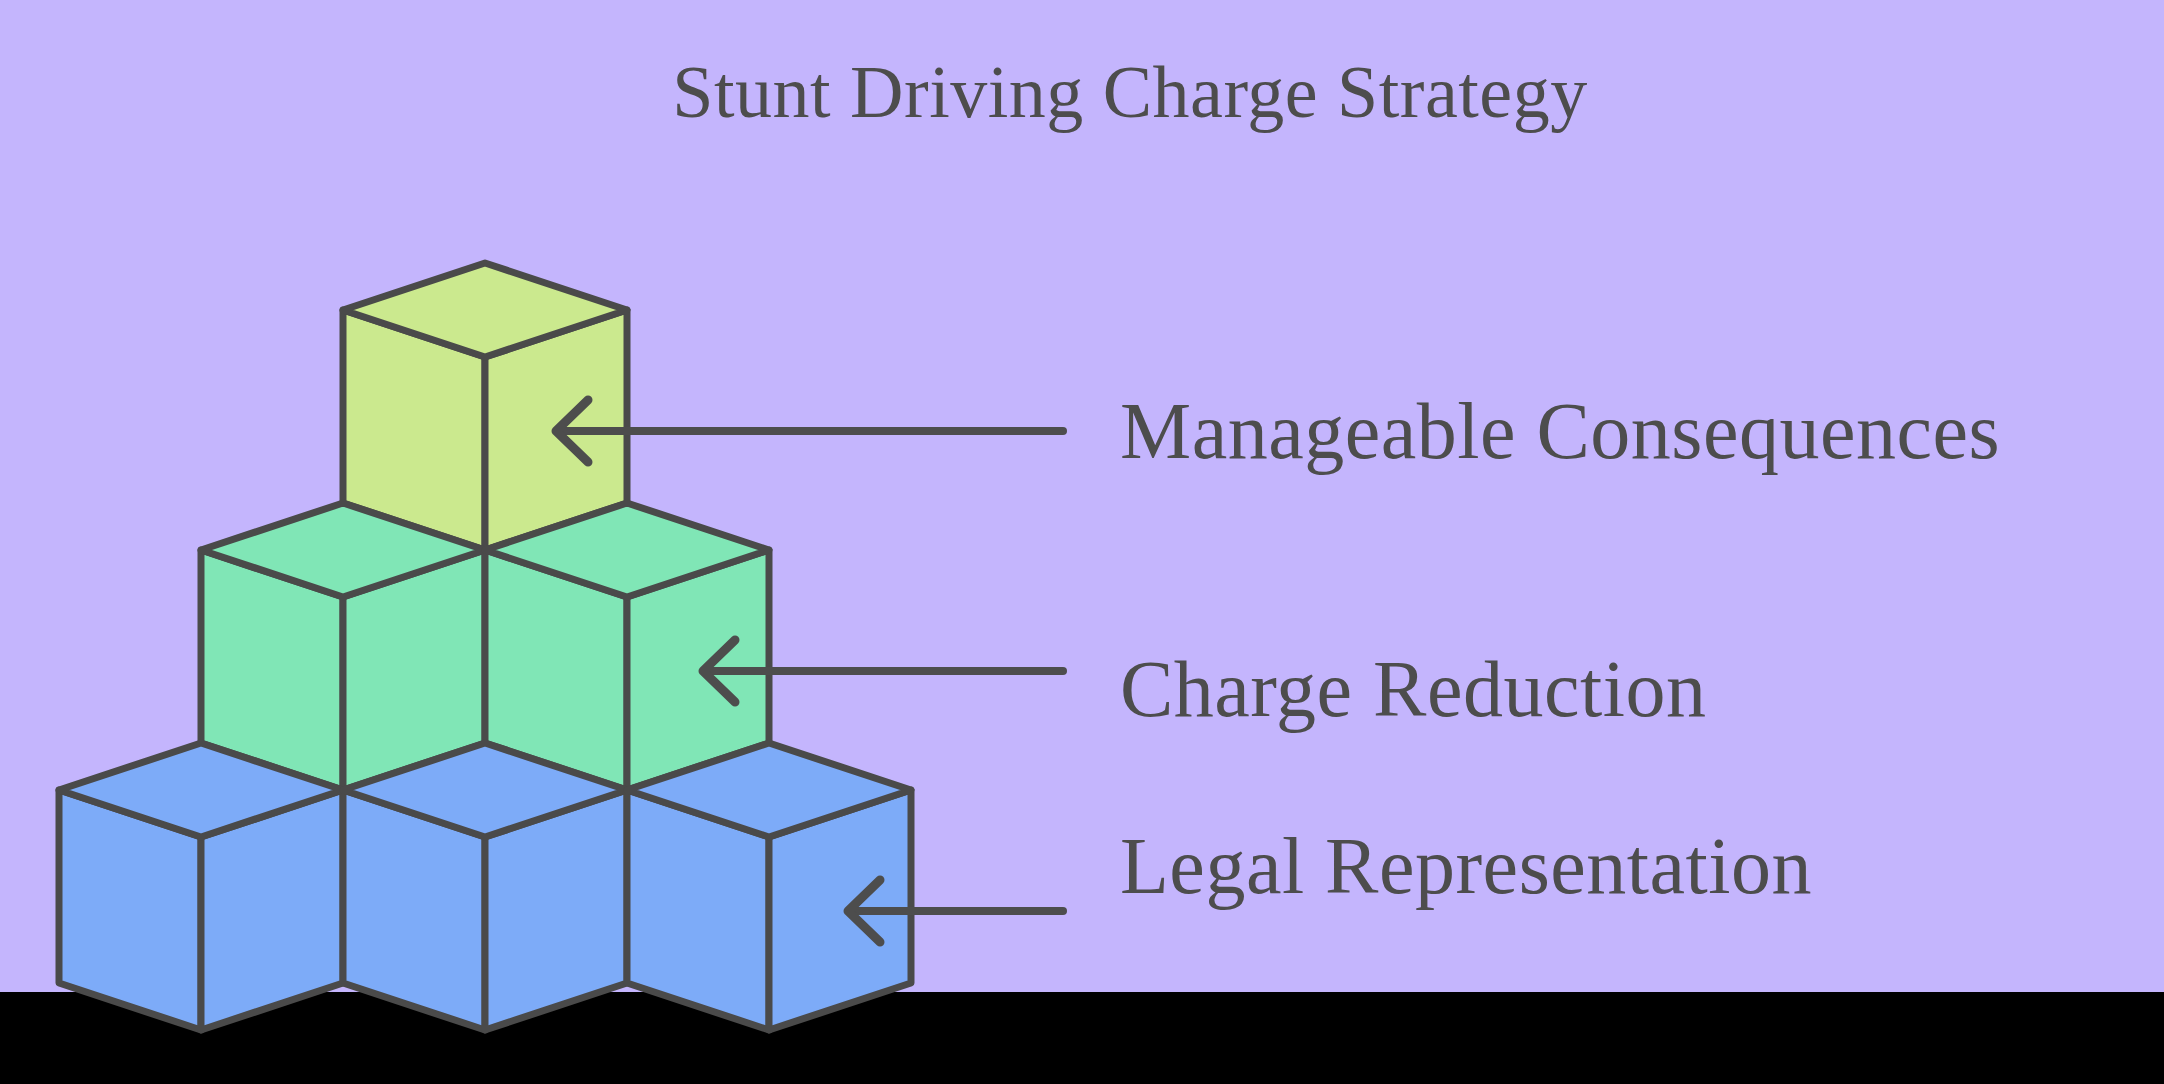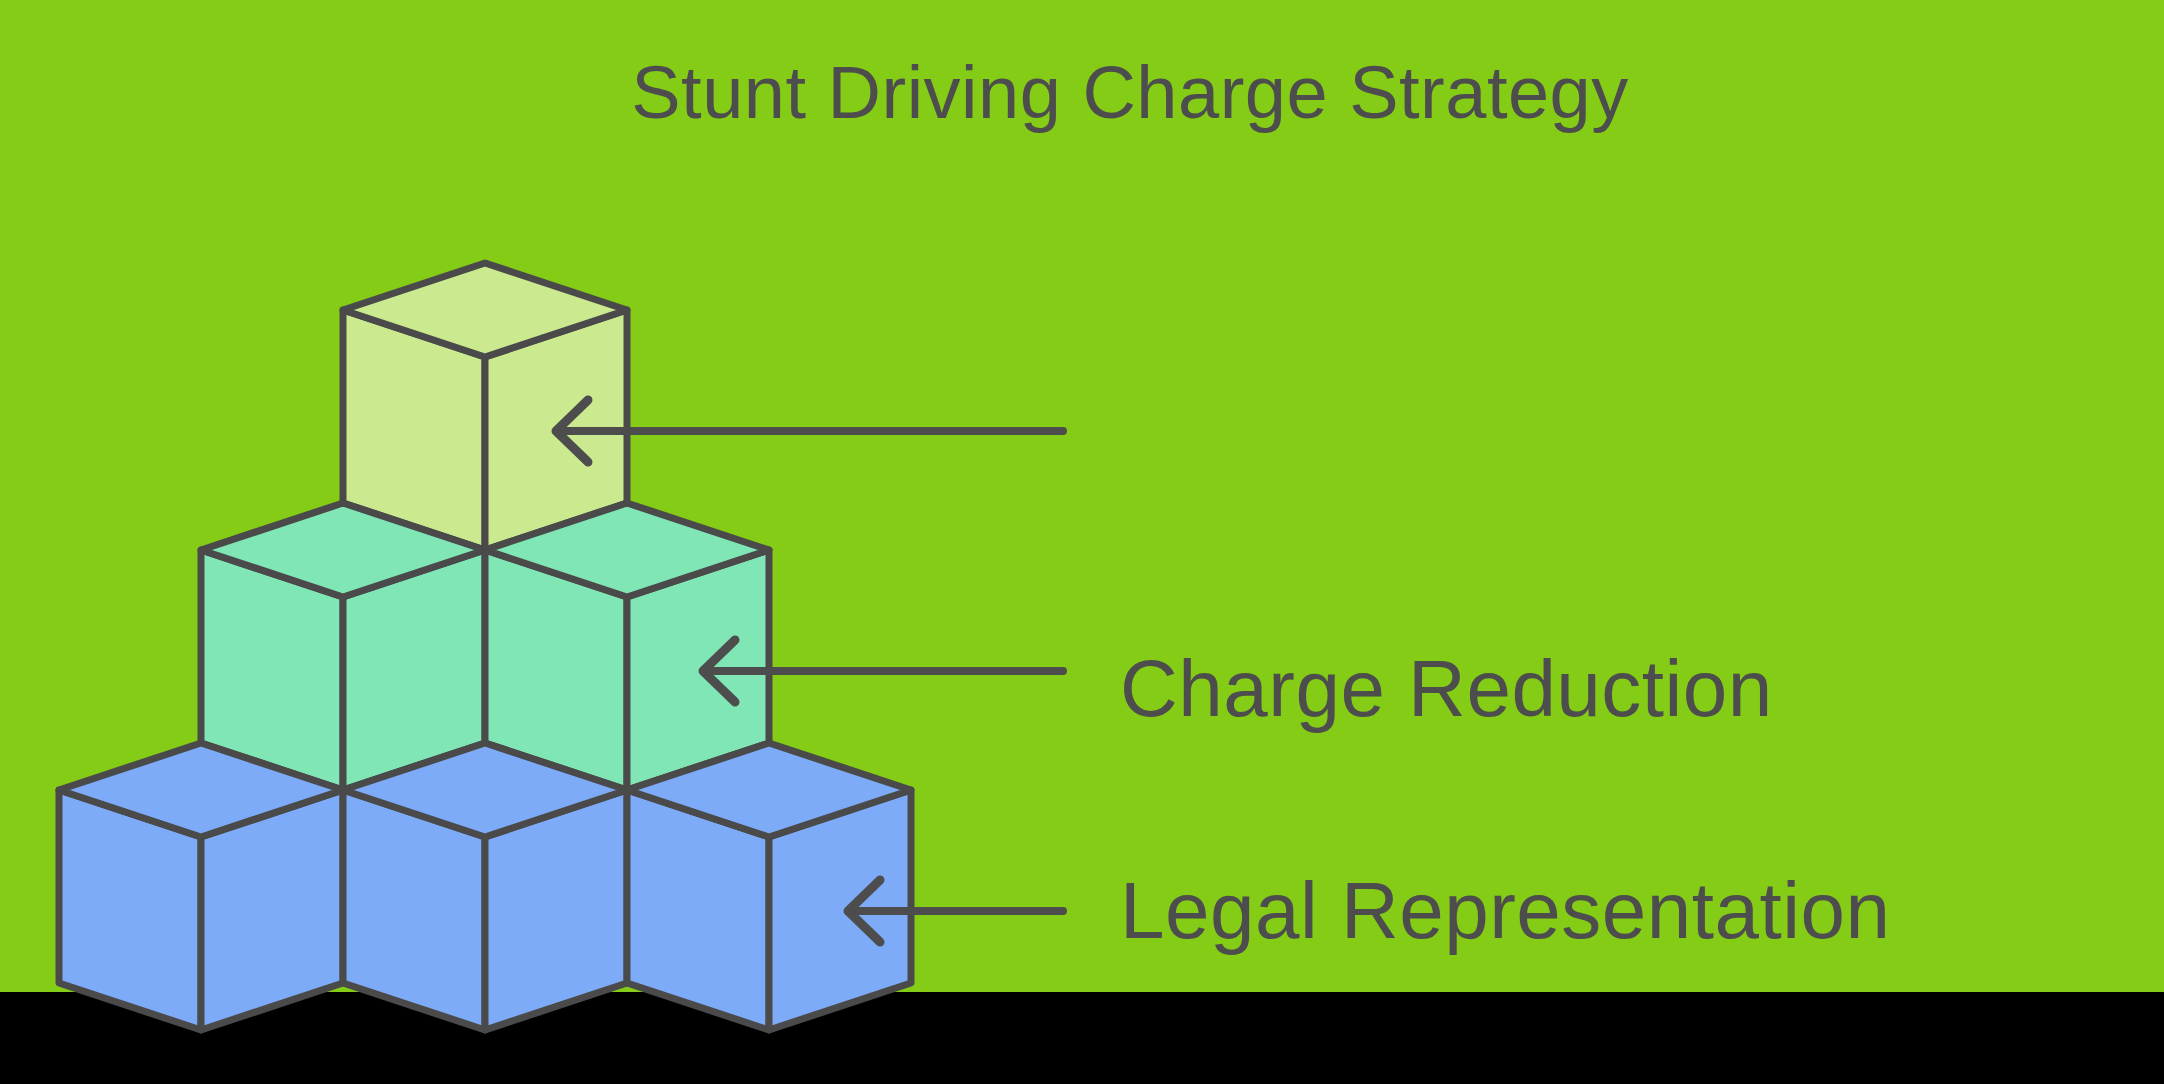--- a/index.html
+++ b/index.html
@@ -8,21 +8,22 @@
     width:2164px;
     height:1084px;
     background:#000000;
     overflow:hidden;
     font-family:"Liberation Sans", sans-serif;
   }
   .stage{
     position:relative;
     width:2164px;
     height:992px;
-    background:#84cc16;
+    background:#c4b5fd;
+    font-family:Liberation Serif, serif;
   }
   svg.diagram{
     position:absolute;
     left:0;top:0;
     width:2164px;
     height:1084px;
     display:block;
   }
   .title{
     position:absolute;
@@ -40,21 +41,21 @@
     left:1120px;
     transform:translateY(-50%);
     font-size:80px;
     font-weight:400;
     color:#4d4d4d;
     white-space:nowrap;
     letter-spacing:0.5px;
   }
   .label-1{top:431px;}
   .label-2{top:671px;margin-top:18px;}
-  .label-3{top:911px;}
+  .label-3{top:866px;}
 </style>
 </head>
 <body>
 
 <div class="stage">
 
   <div class="title">Stunt Driving Charge Strategy</div>
 
   <svg class="diagram" id="pyramid-svg" viewBox="0 0 2164 1084" xmlns="http://www.w3.org/2000/svg">
       <g>
@@ -94,18 +95,19 @@
       <g>
         <line x1="705" y1="671" x2="1063" y2="671" stroke="#4d4d4d" stroke-width="8" stroke-linecap="round"></line>
         <polyline points="735,640 703,671 735,702" fill="none" stroke="#4d4d4d" stroke-width="9" stroke-linecap="round" stroke-linejoin="round"></polyline>
       </g>
       <g>
         <line x1="850" y1="911" x2="1063" y2="911" stroke="#4d4d4d" stroke-width="8" stroke-linecap="round"></line>
         <polyline points="880,880 848,911 880,942" fill="none" stroke="#4d4d4d" stroke-width="9" stroke-linecap="round" stroke-linejoin="round"></polyline>
       </g>
     </svg>
 
+  <div class="level-label label-1">Manageable Consequences</div>
 
   <div class="level-label label-2">Charge Reduction</div>
 
   <div class="level-label label-3">Legal Representation</div>
 
 </div>
 
 </body></html>

